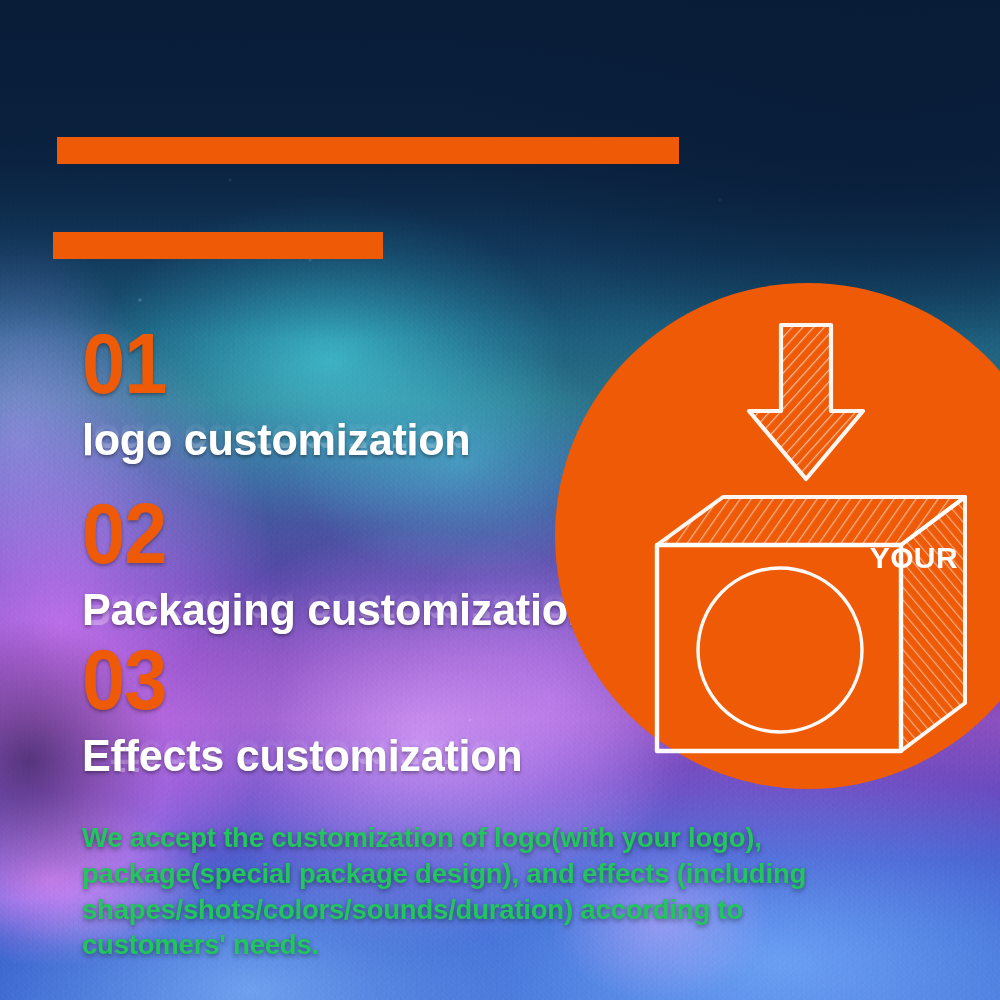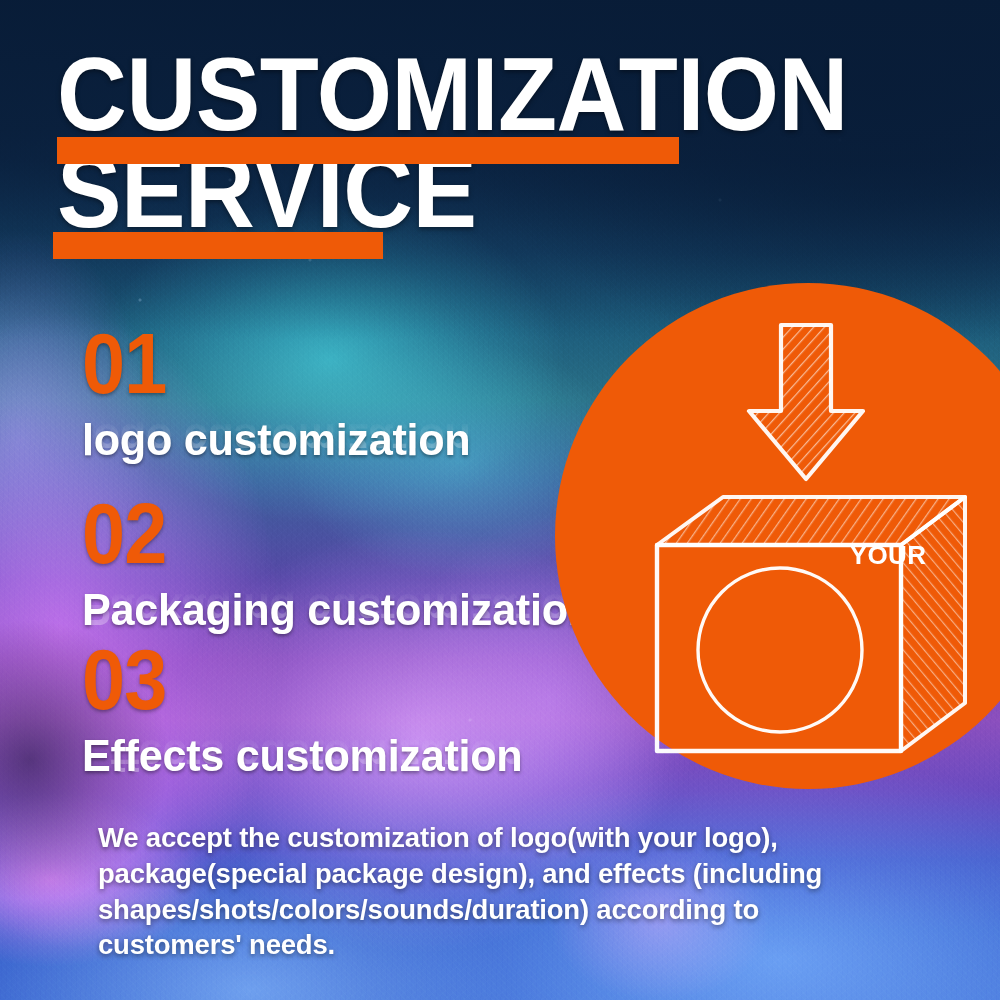--- a/index.html
+++ b/index.html
@@ -161,47 +161,46 @@
     transform-origin:left top;
     opacity:.40;
     -webkit-mask-image:linear-gradient(to top, rgba(0,0,0,0) 8%, rgba(0,0,0,.85) 92%);
     mask-image:linear-gradient(to top, rgba(0,0,0,0) 8%, rgba(0,0,0,.85) 92%);
     pointer-events:none;
   }
 
   
   .para{
     position:absolute;left:82px;top:820px;width:770px;
-    color:#ffffff;
+    color:#22c55e;
     font-family:"Liberation Sans",sans-serif;
     font-weight:700;
     font-size:27.5px;
     line-height:1.30;
     letter-spacing:-.2px;
     text-shadow:0 2px 5px rgba(0,0,0,.45);
-    margin-left:16px;
   }
 
   
   .circle{
     position:absolute;
     left:555px;top:283px;width:506px;height:506px;
     border-radius:50%;
     background:#ef5a07;
   }
   .art{position:absolute;left:605px;top:283px;width:406px;height:510px;}
   .art svg{display:block;width:100%;height:100%;}
   .logo-text{
     position:absolute;
     left:213px;top:258px;width:140px;
-    text-align:center;
+    text-align:right;
     color:#ffffff;
     font-family:"Liberation Sans",sans-serif;
     font-weight:700;
-    font-size:26px;
+    font-size:30px;
     line-height:1.12;
     letter-spacing:.4px;
   }
 </style>
 </head>
 <body>
 
 <div class="stage">
 
   <div class="bg">
@@ -209,24 +208,20 @@
     <div class="bg-layer bg-plume-left"></div>
     <div class="bg-layer bg-teal"></div>
     <div class="bg-layer bg-burst"></div>
     <div class="bg-layer bg-magenta"></div>
     <div class="bg-layer bg-bottomblue"></div>
     <div class="bg-layer bg-grain"></div>
     <div class="bg-layer bg-speck"></div>
     <div class="bg-layer bg-vignette"></div>
   </div>
 
-  <div class="headline">
-    <div class="hl-line hl-line-1">CUSTOMIZATION</div>
-    <div class="hl-line hl-line-2">SERVICE</div>
-  </div>
   <div class="hl-bar hl-bar-1"></div>
   <div class="hl-bar hl-bar-2"></div>
 
   <div class="item item-1">
     <div class="item-num">01</div>
     <div class="item-label-wrap">
       <div class="item-label">logo customization</div>
       <div class="item-label-mirror">logo customization</div>
     </div>
   </div>

